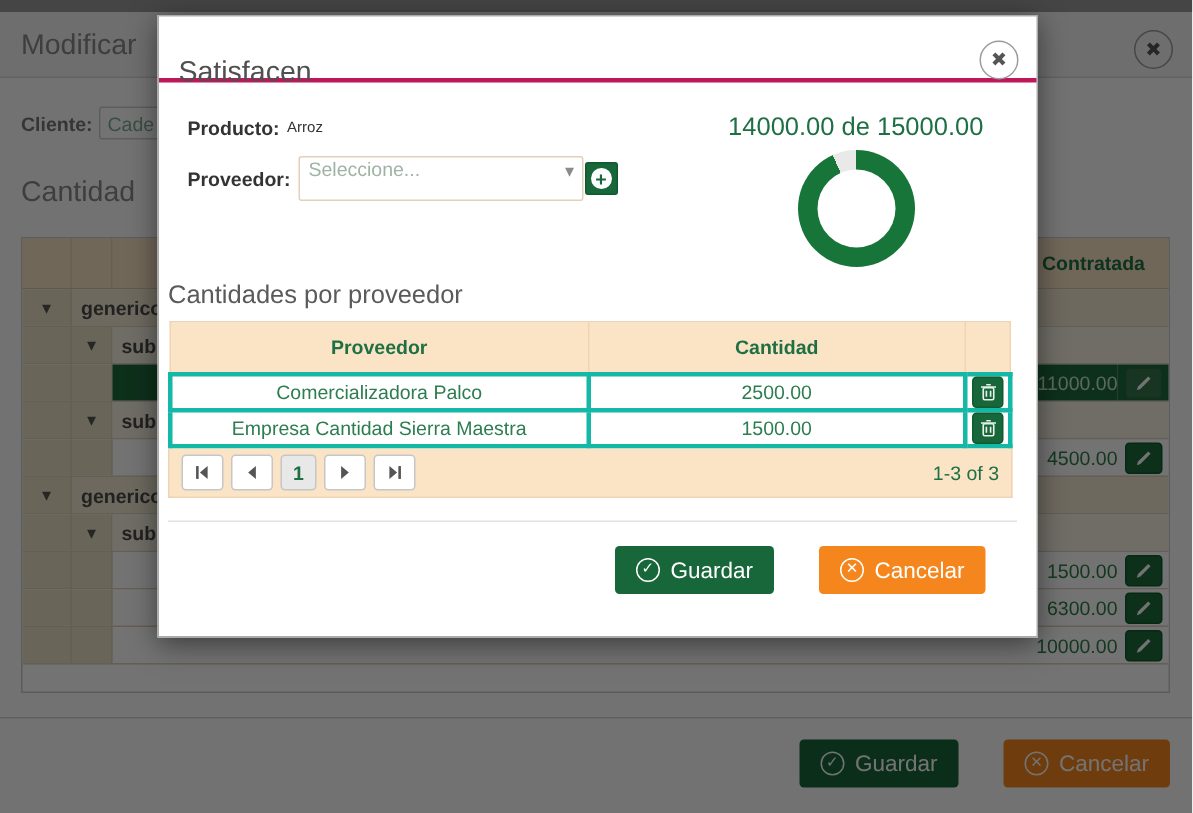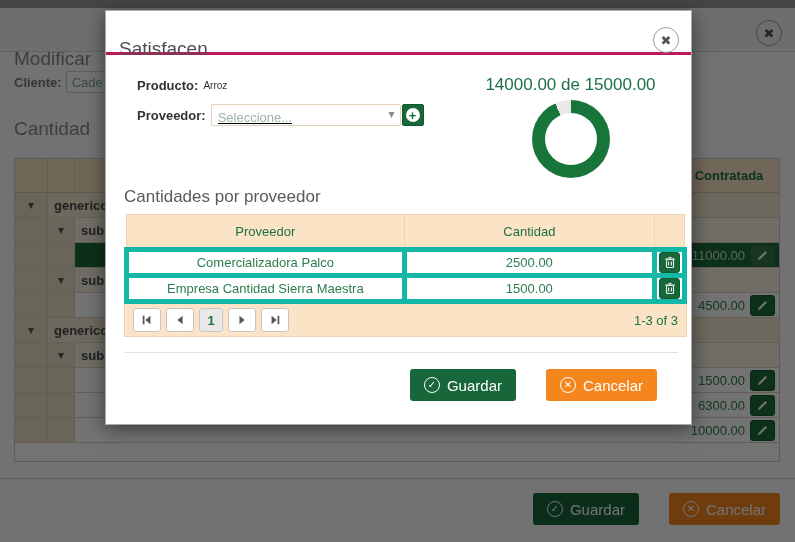--- a/index.html
+++ b/index.html
@@ -3,21 +3,21 @@
 <meta charset="utf-8">
 <style>
   * { margin:0; padding:0; box-sizing:border-box; }
   html,body { font-family:"Liberation Sans","DejaVu Sans",sans-serif; }
   .screen { position:relative; width:795px; height:542px; overflow:hidden; background:#ffffff; }
 
   
   .bg-page { position:absolute; inset:0; background:#fdfdfd; }
   .topbar { position:absolute; top:0; left:0; right:0; height:8px; background:#9a9a9a; }
   .bg-header { position:absolute; top:8px; left:0; right:0; height:44px; background:#f4f4f4; border-bottom:1px solid #d9d9d9; }
-  .bg-title { position:absolute; left:14px; top:12px; font-size:19px; color:#8a8a8a;margin-top:28px; }
+  .bg-title { position:absolute; left:14px; top:12px; font-size:19px; color:#8a8a8a; }
   .circle-x { display:inline-flex; align-items:center; justify-content:center; width:26px; height:26px; border:1px solid #9c9c9c; border-radius:50%; color:#555; font-size:13px; cursor:pointer; background:transparent; }
   .bg-close { position:absolute; right:13px; top:12px; }
 
   .cliente-row { position:absolute; left:14px; top:71px; display:flex; align-items:center; }
   .cliente-row label { font-size:13px; font-weight:bold; color:#777; margin-right:4px; }
   .cliente-row input { width:240px; height:22px; border:1px solid #cfcfcf; border-radius:2px; padding:0 5px; font-size:13px; color:#7fae92; background:#fff; }
   .bg-section-title { position:absolute; left:14px; top:118px; font-size:19px; color:#8a8a8a; }
 
   .bg-table { position:absolute; left:14px; top:158px; width:766px; height:304px; border:1px solid #cccccc; background:#ffffff; }
   .bg-thead { display:flex; height:34px; background:#fbe4c5; border-bottom:1px solid #d9c3a4; }
@@ -48,40 +48,40 @@
   .btn-ico { display:inline-flex; align-items:center; justify-content:center; width:16px; height:16px; border:1.5px solid #ffffff; border-radius:50%; font-size:10px; line-height:1; }
 
   
   .overlay { position:absolute; inset:0; background:rgba(0,0,0,0.55); }
 
   
   .modal { position:absolute; left:105px; top:10px; width:587px; height:415px; background:#ffffff; border:1px solid #ababab; box-shadow:0 4px 18px rgba(0,0,0,0.5); }
   .modal-header { position:relative; height:44px; border-bottom:3px solid #be185d; }
   .modal-title { position:absolute; left:13px; top:27px; font-size:19px; color:#4f4f4f; }
   .modal-close { position:absolute; right:12px; top:16px; }
-  .modal-body { padding:13px 13px 0 6px;margin-left:12px; }
+  .modal-body { padding:13px 13px 0 6px; }
   .body-top { display:flex; }
   .fields { flex:1; padding-left:13px; padding-top:10px; }
   .field-line { display:flex; align-items:center; margin-bottom:11px; }
   .field-label { font-size:13px; font-weight:bold; color:#333; margin-right:5px; }
   .field-value { font-size:10px; color:#333; }
-  .select-box { position:relative; width:190px; height:22px; border:1px solid #e3d0b8; border-radius:2px; background:#fff; display:flex; align-items:flex-end; padding:0 18px 0 6px; cursor:pointer;text-decoration:underline; }
+  .select-box { position:relative; width:190px; height:30px; border:1px solid #e3d0b8; border-radius:2px; background:#fff; display:flex; align-items:flex-start; padding:0 18px 0 6px; cursor:pointer; }
   .select-placeholder { font-size:13px; color:#9fb3a5; white-space:nowrap; overflow:hidden; }
   .select-arrow { position:absolute; right:5px; top:2px; color:#8b8b8b; font-size:12px; }
   .add-btn { width:22px; height:22px; margin-left:1px; background:#17673a; border:1px solid #0f5a2e; border-radius:2px; display:flex; align-items:center; justify-content:center; cursor:pointer; }
   .add-ico { width:14px; height:14px; background:#ffffff; border-radius:50%; display:flex; align-items:center; justify-content:center; color:#17673a; font-size:13px; font-weight:bold; line-height:1; }
   .chart-col { width:215px; display:flex; flex-direction:column; align-items:center; padding-top:7px;justify-content:space-between; }
   .progress-label { font-size:17px; color:#1e7044; margin-bottom:5px; white-space:nowrap; }
   .donut { position:relative; width:78px; height:78px; border-radius:50%; background:conic-gradient(#17753a 0deg 336deg, #e9e9e9 336deg 360deg); }
   .donut-hole { position:absolute; left:13px; top:13px; width:52px; height:52px; border-radius:50%; background:#ffffff; }
   .modal-section-title { font-size:17px; color:#5a5a5a; margin:9px 0 7px 0; }
 
   table.mtable { width:563px; border-collapse:collapse; font-size:13px; }
-  .mtable th { background:#fbe4c5; color:#1e7044; font-weight:normal; height:35px; border:1px solid #eed3b5; text-align:center; }
-  .mtable td { height:22px; border:5px solid #14b8a6; text-align:center; color:#2c7d4f; background:#fff; }
+  .mtable th { background:#fbe4c5; color:#1e7044; font-weight:bold; height:35px; border:1px solid #eed3b5; text-align:center; }
+  .mtable td { height:22px; border:3px solid #14b8a6; text-align:center; color:#2c7d4f; background:#fff; }
   .col-prov { width:280px; }
   .col-cant { width:253px; }
   .col-del  { width:30px; }
   .trash-btn { width:21px; height:21px; border:1px solid #0f5a2e; border-radius:3px; background:#17673a; display:inline-flex; align-items:center; justify-content:center; cursor:pointer; vertical-align:middle; }
   .pager { width:563px; background:#fbe4c5; border:1px solid #eed3b5; border-top:none; height:33px; display:flex; align-items:center; padding:0 8px; gap:5px; }
   .pg-btn { width:28px; height:24px; background:#fff; border:1px solid #c6c6c6; border-radius:3px; display:flex; align-items:center; justify-content:center; cursor:pointer; }
   .pg-btn.current { background:#e8e8e8; color:#1e7044; font-size:13px; font-weight:bold; width:24px; }
   .pg-info { margin-left:auto; color:#1e7044; font-size:13px; }
 
   .modal-footer { margin-top:15px; border-top:1px solid #e2e2e2; padding:16px 21px 0 0; display:flex; justify-content:flex-end; gap:30px; }

